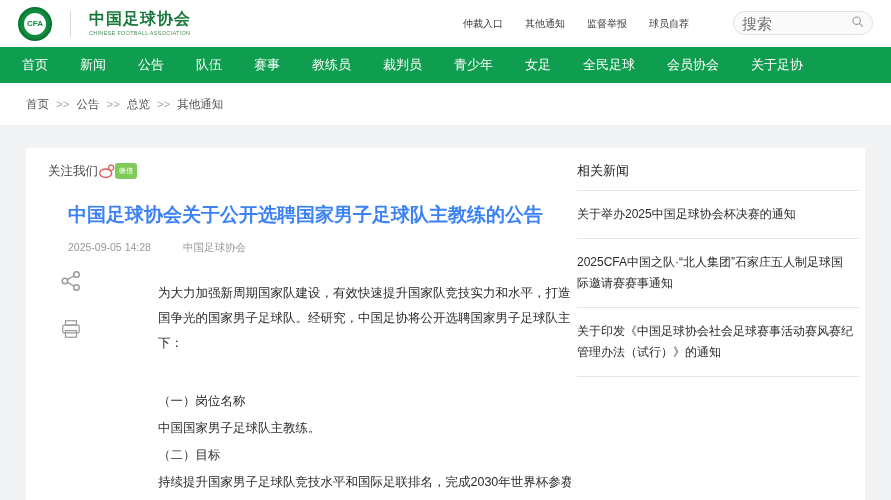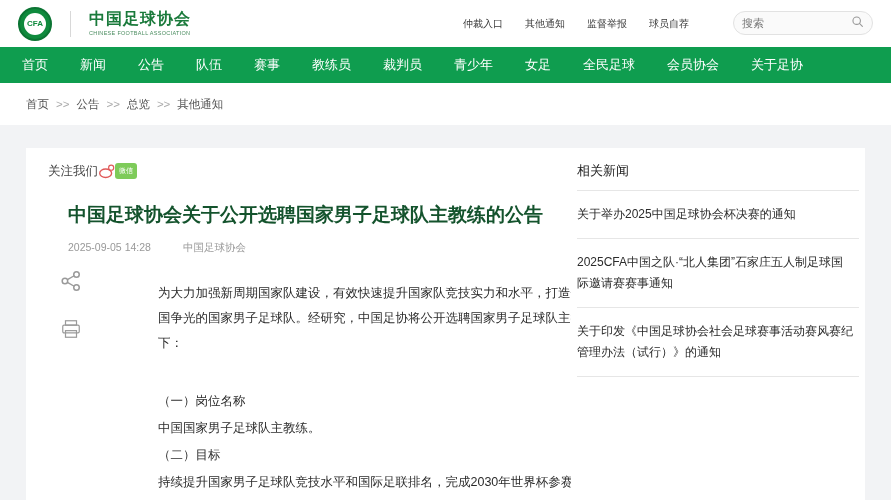--- a/index.html
+++ b/index.html
@@ -52,21 +52,21 @@
   .search-box {
     position: absolute; right: 18px; top: 11px;
     width: 140px; height: 24px;
     border: 1px solid #e2e2e2; border-radius: 12px;
     background: #fafafa;
     display: flex; align-items: center;
     padding: 0 8px;
   }
   .search-box input {
     border: 0; outline: 0; background: transparent;
-    font-size: 11px; color: #999; width: 108px;
+    font-size: 15px; color: #999; width: 108px;
     font-family: "Liberation Sans", sans-serif;
   }
   .search-icon { margin-left: auto; }
 
   
   .nav {
     height: 36px;
     background: #0f9d4f;
     display: flex;
     align-items: center;
@@ -126,21 +126,21 @@
     background: #ffffff;
     display: flex; align-items: center; justify-content: center; gap: 6px;
     font-size: 12px; color: #2a8a45;
   }
 
   .article {
     padding: 0 22px 0 22px;
     position: relative;
   }
   .article-title {
-    font-size: 19px; color: #14532d; font-weight: bold;
+    font-size: 19px; color: #3b82f6; font-weight: bold;
     padding: 8px 0 0 20px;
     line-height: 1.4;
   }
   .article-meta {
     padding: 12px 0 0 20px;
     font-size: 10.5px; color: #999;
     display: flex; gap: 32px;
   }
 
   .side-tools {

